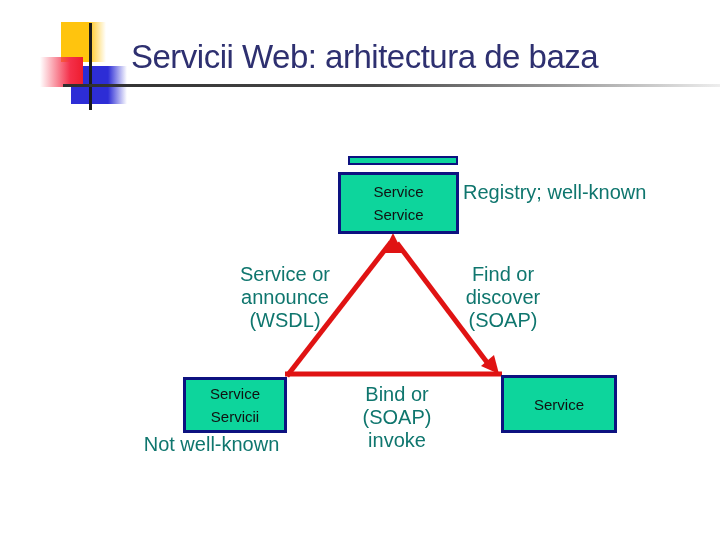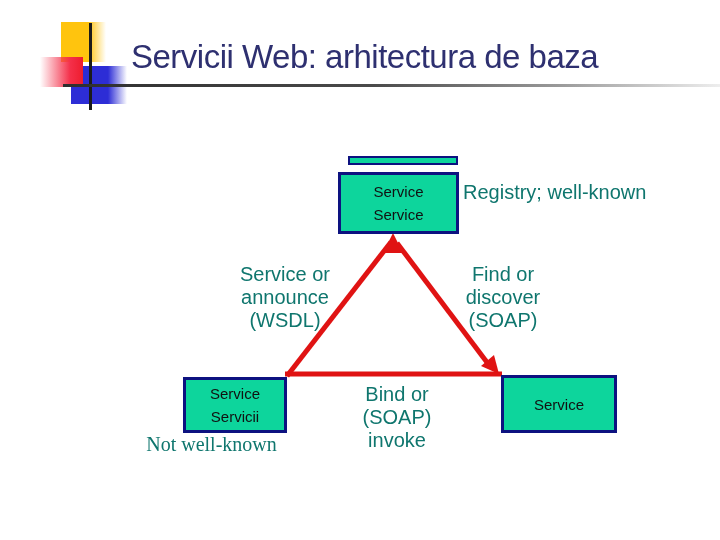--- a/index.html
+++ b/index.html
@@ -41,21 +41,21 @@
     position:absolute;left:315px;top:156px;width:110px;height:9px;box-sizing:border-box;
     background:#0dd59c;border:2px solid #0d1280;
   }
 
   
   .lbl{position:absolute;font-size:20px;line-height:23px;color:#0f766e;text-align:center;}
   .lbl-registry{left:430px;top:181px;text-align:left;white-space:nowrap;}
   .lbl-publish{left:177px;top:263px;width:150px;}
   .lbl-find{left:395px;top:263px;width:150px;}
   .lbl-bind{left:289px;top:383px;width:150px;}
-  .lbl-note{left:98px;top:433px;width:161px;font-family:Liberation Serif, serif;}
+  .lbl-note{left:98px;top:433px;width:161px;}
 
   
   .edges{position:absolute;left:0;top:0;width:720px;height:540px;pointer-events:none;}
 </style>
 </head>
 <body>
 
 <div class="slide">
 
   <div class="deco deco-yellow"></div>

